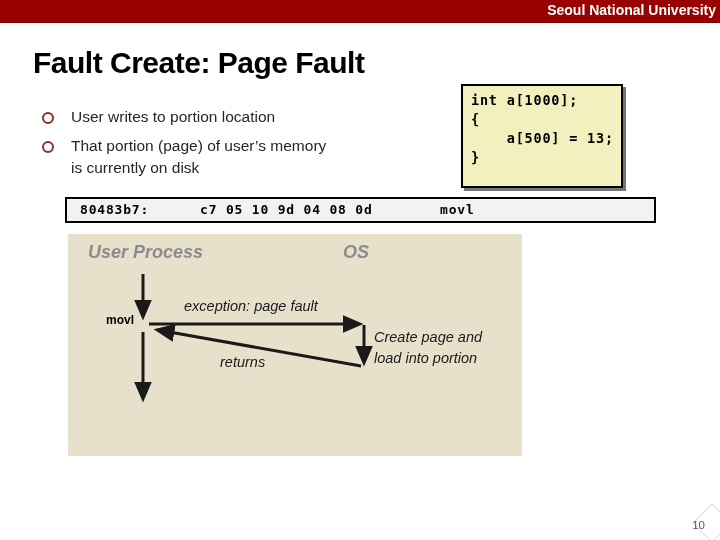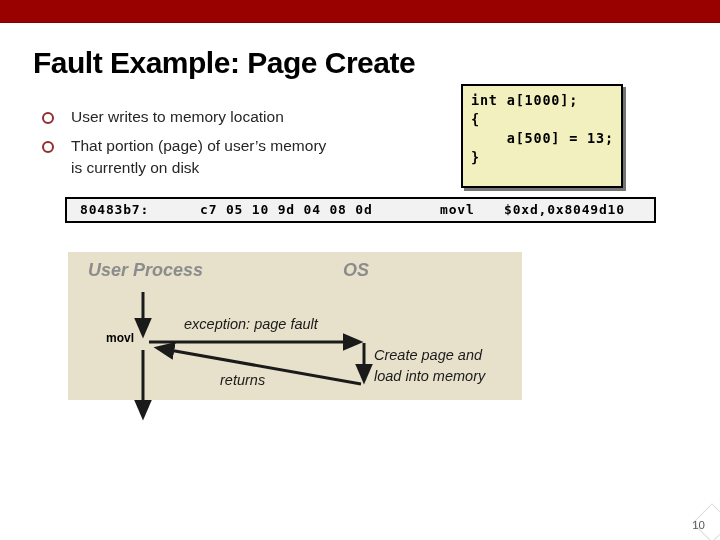--- a/index.html
+++ b/index.html
@@ -18,21 +18,20 @@
     width: 720px; height: 22px;
     background: #990000;
     border-bottom: 1px solid #7c0000;
   }
   .banner-text {
     position: absolute; right: 4px; top: 0;
     line-height: 21px;
     color: #ffffff;
     font-size: 14px;
     font-weight: bold;
-    margin-top: 20px;
   }
 
   
   .slide-title {
     position: absolute; left: 33px; top: 46px;
     font-size: 30px; font-weight: bold; color: #000000;
     letter-spacing: -0.5px;
   }
 
   
@@ -86,22 +85,22 @@
     color: #000000;
     white-space: pre;
   }
   .asm-address  { left: 13px; }
   .asm-bytes    { left: 133px; }
   .asm-mnemonic { left: 373px; }
   .asm-operands { left: 437px; }
 
   
   .diagram {
-    position: absolute; left: 68px; top: 252px;
-    width: 454px; height: 148px;
+    position: absolute; left: 68px; top: 234px;
+    width: 454px; height: 222px;
     background: #e7e1cb;
   }
   .diagram-heading {
     position: absolute; top: 8px;
     font-size: 18px; font-weight: bold; font-style: italic;
     color: #8c8c8c;
   }
   .heading-user { left: 20px; }
   .heading-os   { left: 275px; }
   .diagram-label {
@@ -137,27 +136,27 @@
     background: transparent;
   }
 </style>
 </head>
 <body>
 
 <div class="banner">
   <div class="banner-text">Seoul National University</div>
 </div>
 
-<div class="slide-title">Fault Example: Page Create</div>
+<div class="slide-title">Fault Create: Page Fault</div>
 
 <div class="bullets-top">
   <div class="bullet-row">
     <span class="bullet-ring"></span>
     <div class="bullet-text">
-      <div>User writes to memory location</div>
+      <div>User writes to portion location</div>
     </div>
   </div>
   <div class="bullet-row">
     <span class="bullet-ring"></span>
     <div class="bullet-text">
       <div>That portion (page) of user’s memory</div>
       <div>is currently on disk</div>
     </div>
   </div>
 </div>
@@ -166,21 +165,20 @@
   <div class="code-line">int a[1000];</div>
   <div class="code-line">{</div>
   <div class="code-line">    a[500] = 13;</div>
   <div class="code-line">}</div>
 </div>
 
 <div class="asm-box">
   <span class="asm-span asm-address">80483b7:</span>
   <span class="asm-span asm-bytes">c7 05 10 9d 04 08 0d</span>
   <span class="asm-span asm-mnemonic">movl</span>
-  <span class="asm-span asm-operands">$0xd,0x8049d10</span>
 </div>
 
 <div class="diagram">
   <div class="diagram-heading heading-user">User Process</div>
   <div class="diagram-heading heading-os">OS</div>
 
   <svg class="arrows-svg" width="454" height="172" viewBox="0 0 454 172" xmlns="http://www.w3.org/2000/svg">
     <defs>
       <marker id="ah" markerWidth="8" markerHeight="8" refX="5.5" refY="3" orient="auto" markerUnits="strokeWidth">
         <path d="M0,0 L7,3 L0,6 z" fill="#1a1a1a"></path>
@@ -196,21 +194,21 @@
     <line x1="293" y1="132" x2="90" y2="96" stroke="#1a1a1a" stroke-width="3" marker-end="url(#ah)"></line>
 
     <line x1="75" y1="98" x2="75" y2="164" stroke="#1a1a1a" stroke-width="3" marker-end="url(#ah)"></line>
   </svg>
 
   <div class="label-movl">movl</div>
   <div class="diagram-label label-exception">exception: page fault</div>
   <div class="diagram-label label-returns">returns</div>
   <div class="diagram-label label-create">
     <div>Create page and</div>
-    <div>load into memory</div>
+    <div>load into portion</div>
   </div>
 </div>
 
 <div class="bullets-bottom">
 </div>
 
 <div class="corner-diamond"></div>
 <div class="page-number">10</div>
 
 </body></html>

